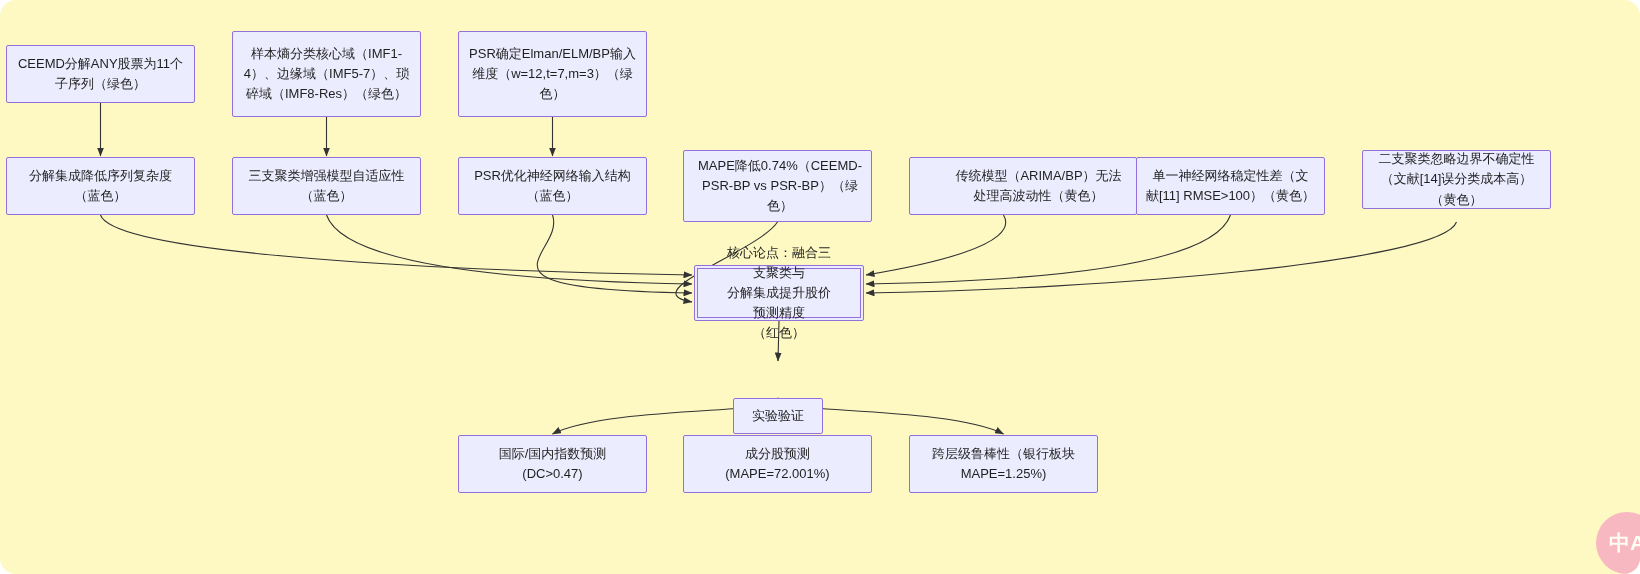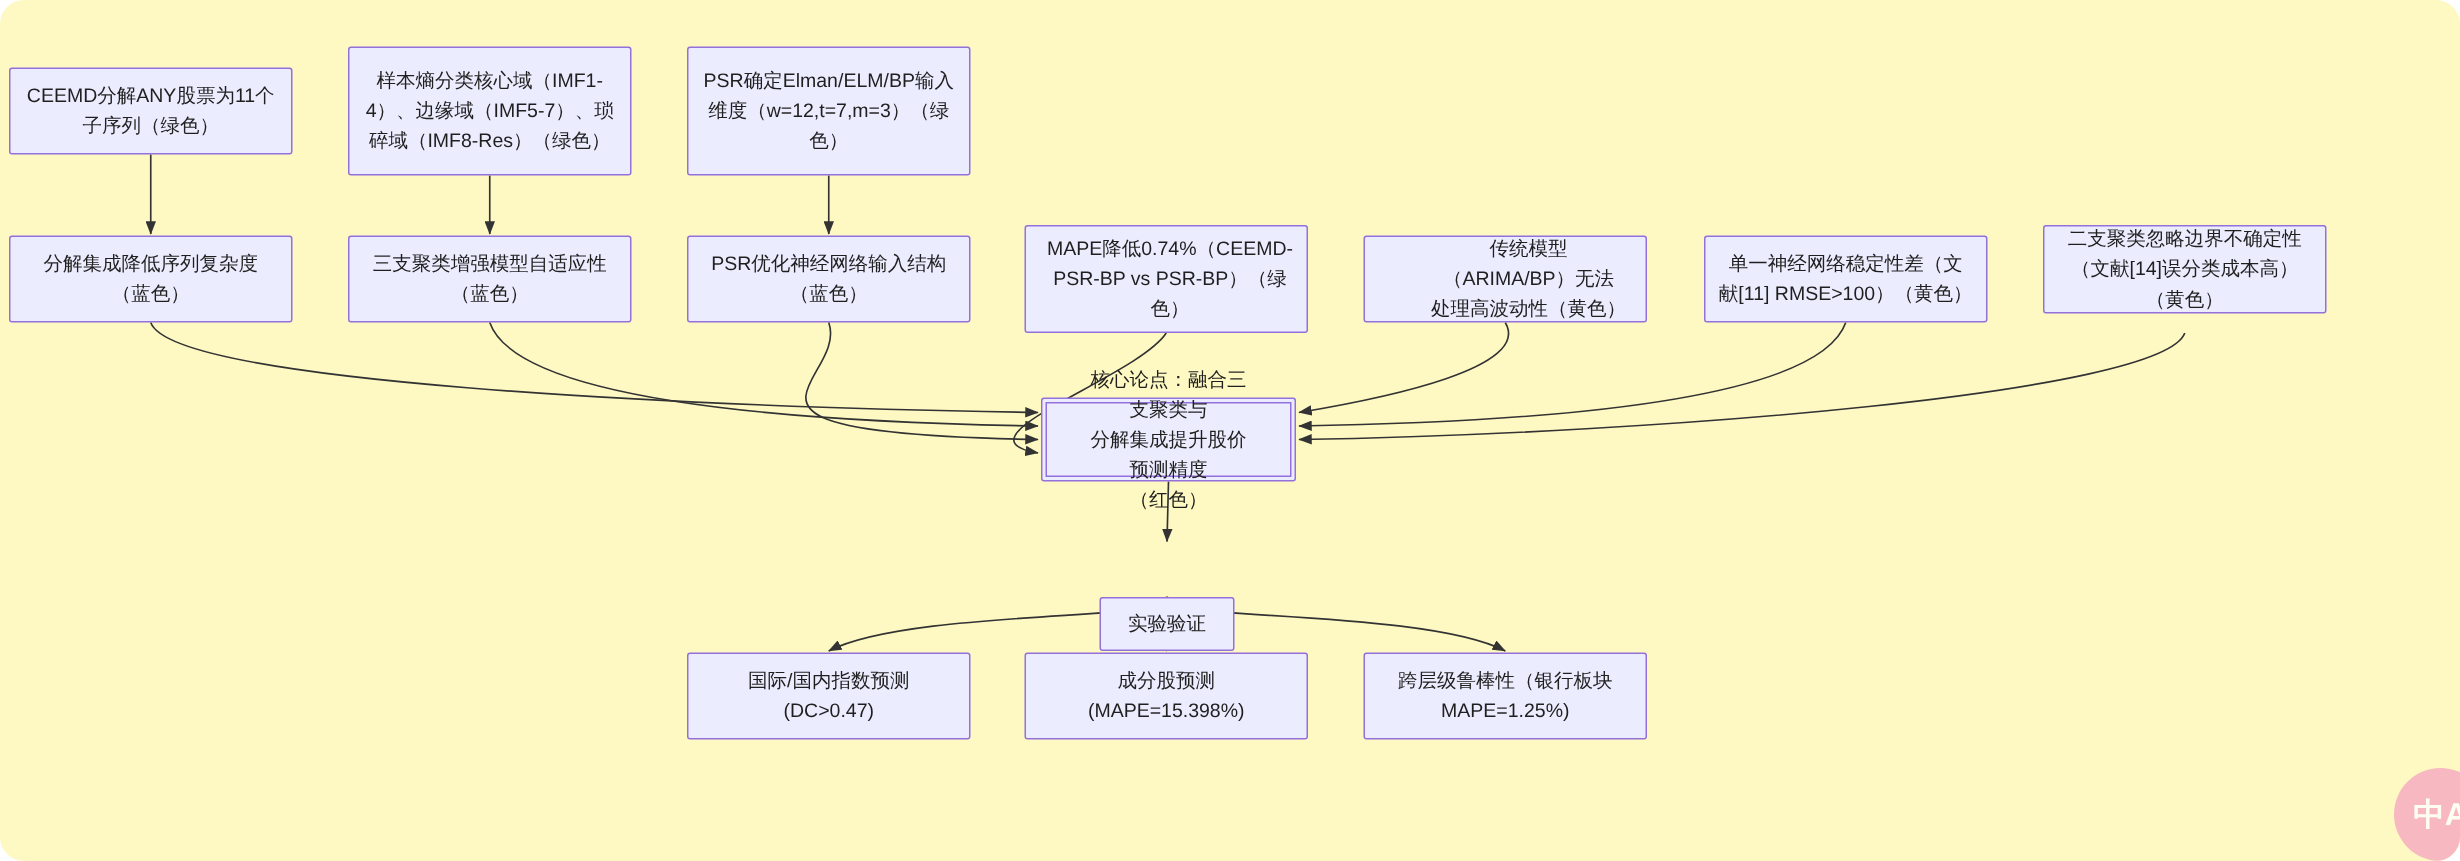--- a/index.html
+++ b/index.html
@@ -116,35 +116,35 @@
 色）</div>
       <div class="node" style="left: 6px; top: 157px; width: 189px; height: 58px;">分解集成降低序列复杂度
 （蓝色）</div>
       <div class="node" style="left: 232px; top: 157px; width: 189px; height: 58px;">三支聚类增强模型自适应性
 （蓝色）</div>
       <div class="node" style="left: 458px; top: 157px; width: 189px; height: 58px;">PSR优化神经网络输入结构
 （蓝色）</div>
       <div class="node" style="left: 683px; top: 150px; width: 189px; height: 72px; padding-left: 13px;">MAPE降低0.74%（CEEMD-
 PSR-BP vs PSR-BP）（绿
 色）</div>
-      <div class="node" style="left: 909px; top: 157px; width: 189px; height: 58px; padding-left: 39px;">传统模型（ARIMA/BP）无法
+      <div class="node" style="left: 909px; top: 157px; width: 228px; height: 58px; padding-left: 39px;">传统模型（ARIMA/BP）无法
 处理高波动性（黄色）</div>
       <div class="node" style="left: 1136px; top: 157px; width: 189px; height: 58px;">单一神经网络稳定性差（文
 献[11] RMSE&gt;100）（黄色）</div>
       <div class="node" style="left: 1362px; top: 150px; width: 189px; height: 59px; text-align: center;">二支聚类忽略边界不确定性
 （文献[14]误分类成本高）
 （黄色）</div>
       <div class="node core" style="left: 694px; top: 265px; width: 170px; height: 56px;"><div class="inner">核心论点：融合三支聚类与
 分解集成提升股价预测精度
 （红色）</div></div>
       <div class="node" style="left: 733px; top: 362px; width: 90px; height: 36px; margin-top: 36px;">实验验证</div>
       <div class="node" style="left: 458px; top: 435px; width: 189px; height: 58px;">国际/国内指数预测
 (DC&gt;0.47)</div>
       <div class="node" style="left: 683px; top: 435px; width: 189px; height: 58px;">成分股预测
-(MAPE=15.398%)</div>
+(MAPE=72.001%)</div>
       <div class="node" style="left: 909px; top: 435px; width: 189px; height: 58px;">跨层级鲁棒性（银行板块
 MAPE=1.25%)</div>
     </div>
 
   <div class="watermark" style="left: 1596px; top: 512px;">
     <span>中A</span>
   </div>
 
 </div>
 

